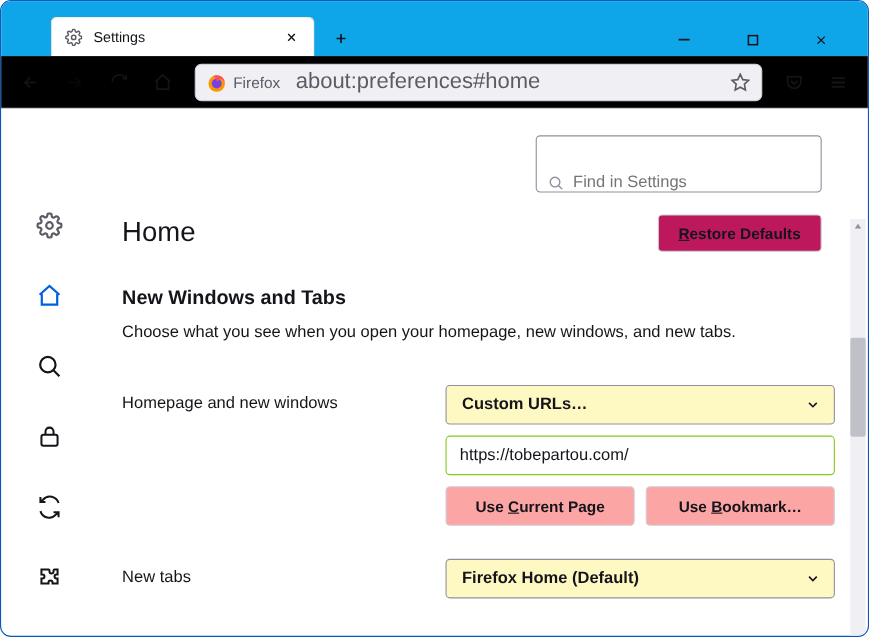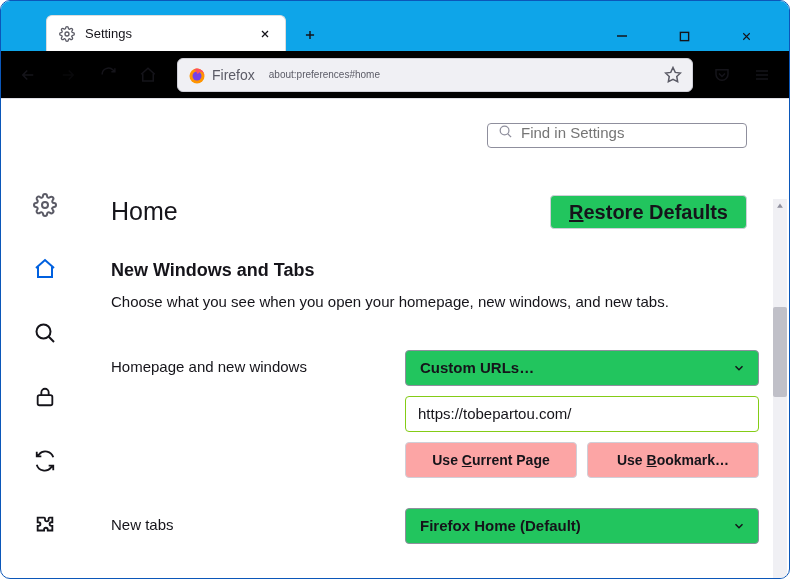--- a/index.html
+++ b/index.html
@@ -15,46 +15,46 @@
 .win-controls { margin-left: auto; display: flex; gap: 28px; padding-right: 26px; margin-top: -4px; }
 .win-btn { width: 34px; height: 30px; display: flex; align-items: center; justify-content: center; }
 
 
 .toolbar { height: 48px; background: #000000; display: flex; align-items: center; padding: 0 10px; gap: 6px; border-bottom: 1px solid #e0e0e6; }
 .tb-btn { width: 34px; height: 34px; display: flex; align-items: center; justify-content: center; border-radius: 4px; }
 .tb-btn.disabled { opacity: 0.4; }
 .urlbar { flex: 1; height: 34px; background: #f0f0f4; border: 1px solid #cfcfd8; border-radius: 6px; display: flex; align-items: center; padding: 0 10px; margin: 0 6px; gap: 8px; }
 .urlbar .ff-ico { width: 16px; height: 16px; }
 .urlbar .url-label { color: #5b5b66; font-size: 14px; margin-right: 6px; }
-.urlbar .url-text { color: #5b5b66; font-size: 10px; flex: 1; }
+.urlbar .url-text { color: #5b5b66; font-size: 20px; flex: 1; }
 .urlbar .star { margin-left: auto; }
 
 
 .content-wrap { display: flex; height: calc(579px - 50px - 48px); position: relative; }
 .sidebar { width: 88px; padding-top: 88px; display: flex; flex-direction: column; align-items: center; gap: 28px; }
 .side-item { width: 36px; height: 36px; display: flex; align-items: center; justify-content: center; border-radius: 6px; }
 .side-item.active svg { stroke: #0060df; }
 
 .main { flex: 1; padding: 30px 30px 0 22px; overflow-y: auto; position: relative; }
-.search-sett { position: absolute; top: 24px; right: 42px; width: 260px; height: 25px; border: 1px solid #8f8f9d; border-radius: 4px; display: flex; align-items: flex-start; padding: 0 10px; gap: 8px; background: #fff; }
+.search-sett { position: absolute; top: 24px; right: 42px; width: 260px; height: 52px; border: 1px solid #8f8f9d; border-radius: 4px; display: flex; align-items: flex-end; padding: 0 10px; gap: 8px; background: #fff; }
 .search-sett input { border: none; outline: none; font-size: 15px; width: 100%; color: #5b5b66; background: transparent; }
 
 h1.page { font-size: 25px; font-weight: 400; color: #15141a; margin-top: 68px; }
-.restore-btn { position: absolute; right: 42px; top: 96px; height: 34px; padding: 0 18px; background: #22c55e; border: 1px solid #cfcfd8; border-radius: 4px; font-size: 20px; font-weight: 600; color: #15141a; }
+.restore-btn { position: absolute; right: 42px; top: 96px; height: 34px; padding: 0 18px; background: #be185d; border: 1px solid #cfcfd8; border-radius: 4px; font-size: 14px; font-weight: 600; color: #15141a; }
 .restore-btn u { text-decoration: underline; }
 
 h2.section { font-size: 18px; font-weight: 700; color: #15141a; margin-top: 34px; }
 .section-desc { font-size: 15px; color: #15141a; margin-top: 10px; line-height: 1.5; }
 
 .form-row { display: flex; align-items: flex-start; margin-top: 36px; gap: 24px; }
 .form-row.tight { margin-top: 30px; }
 .form-label { width: 270px; font-size: 15px; color: #15141a; padding-top: 8px; }
 .form-ctrl { flex: 1; display: flex; flex-direction: column; gap: 10px; max-width: 360px; }
 
-.select { height: 36px; border: 1px solid #8f8f9d; border-radius: 4px; display: flex; align-items: center; padding: 0 14px; background: #22c55e; font-size: 15px; font-weight: 600; color: #15141a; position: relative; }
+.select { height: 36px; border: 1px solid #8f8f9d; border-radius: 4px; display: flex; align-items: center; padding: 0 14px; background: #fef9c3; font-size: 15px; font-weight: 600; color: #15141a; position: relative; }
 .select .chev { position: absolute; right: 12px; }
 .textfield { height: 36px; border: 1px solid #84cc16; border-radius: 4px; padding: 0 12px; font-size: 15px; color: #15141a; outline: none; background: #fff; width: 100%; }
 .btn-row { display: flex; gap: 10px; }
 .btn { flex: 1; height: 36px; background: #fca5a5; border: 1px solid #cfcfd8; border-radius: 4px; font-size: 14px; font-weight: 600; color: #15141a; white-space: nowrap; overflow: hidden; text-overflow: ellipsis; padding: 0 10px; }
 .btn u { text-decoration: underline; }
 
 .scrollbar-track { position: absolute; right: 2px; top: 100px; width: 14px; height: calc(100% - 102px); background: #f0f0f4; }
 .scrollbar-thumb { position: absolute; right: 2px; top: 208px; width: 14px; height: 90px; background: #c0c0c8; border-radius: 2px; }
 .scrollbar-up { position: absolute; right: 2px; top: 100px; width: 14px; height: 14px; display:flex; align-items:center; justify-content:center; }
 

